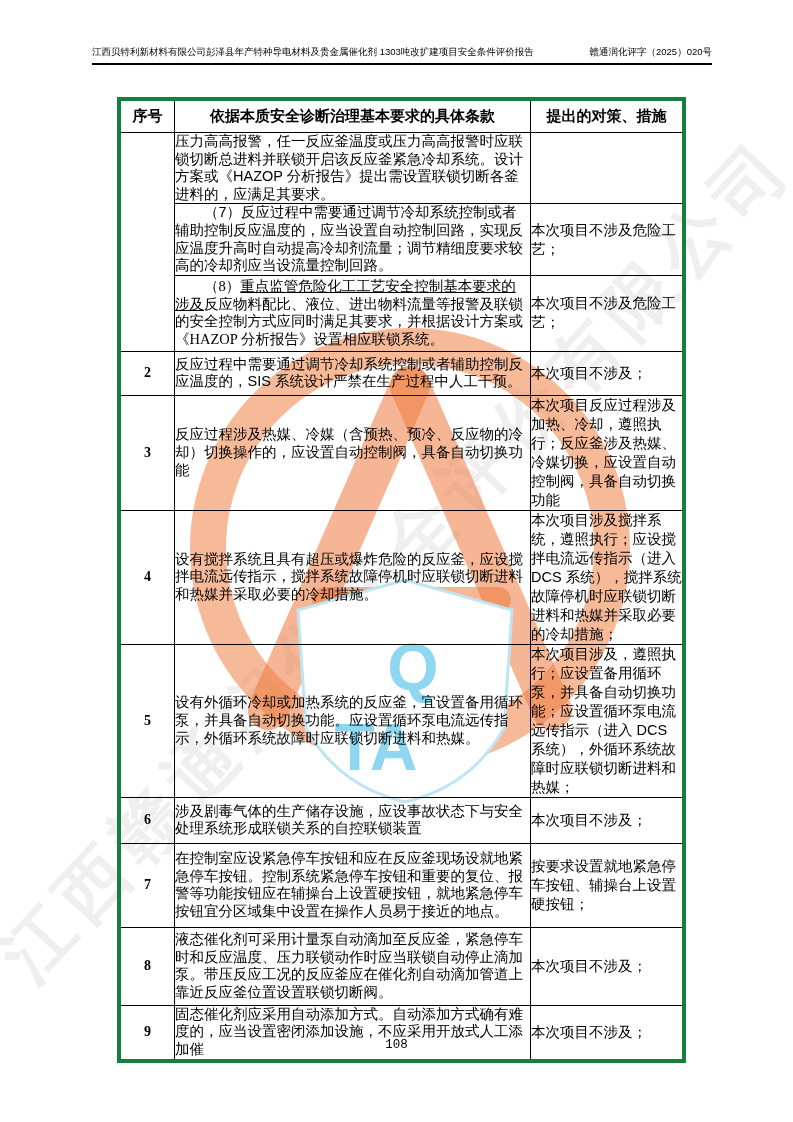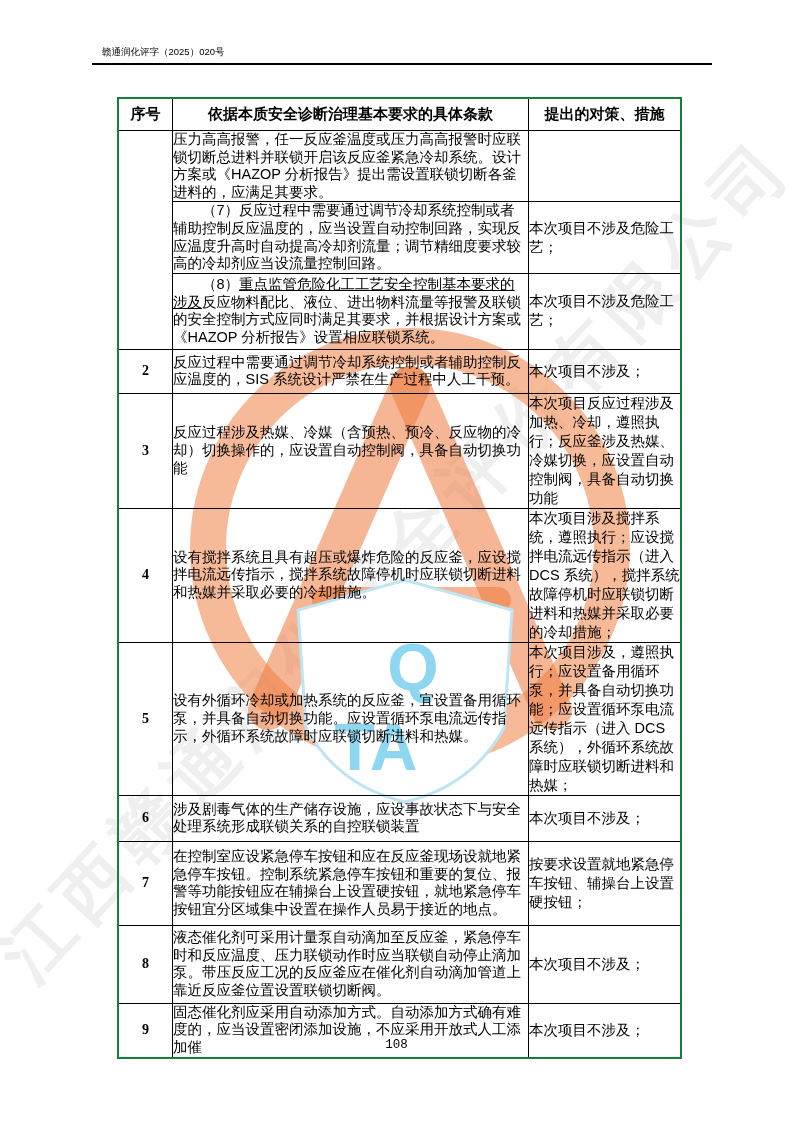--- a/index.html
+++ b/index.html
@@ -28,21 +28,21 @@
     font-size:70px;letter-spacing:10px;white-space:nowrap;
     color:rgba(125,125,125,0.12);
     z-index:1;font-weight:bold;
   }
   .wm-stamp{position:absolute;left:170px;top:308px;z-index:2;}
   
   table.req{
     position:absolute;left:117px;top:97px;
     border-collapse:collapse;table-layout:fixed;
     z-index:3;background:transparent;
-    border:2px solid #15803d;
+    border:4px solid #15803d;
   }
   table.req th,table.req td{
     border:1px solid #000;
     vertical-align:middle;
     overflow:hidden;
     padding:0;
   }
   th.h-no{width:53px;}
   th.h-clause{width:355px;}
   th.h-measure{width:151px;}
@@ -82,20 +82,21 @@
     <path d="M 155 292 L 328 292" stroke-width="26"></path>
   </g>
   <g>
     <path d="M 235 272 L 342 302 L 334 420 Q 302 478 235 494 Q 168 478 136 420 L 128 302 Z" fill="#ffffff" stroke="#bfe4f3" stroke-width="3"></path>
   </g>
   <text x="243" y="382" text-anchor="middle" font-family="Liberation Sans, sans-serif" font-weight="bold" font-size="66" fill="#8fd7f0">Q</text>
   <text x="206" y="462" text-anchor="middle" font-family="Liberation Sans, sans-serif" font-weight="bold" font-size="66" fill="#8fd7f0">TA</text>
 </svg>
 
 <div class="doc-header">
+  <span class="left">江西贝特利新材料有限公司彭泽县年产特种导电材料及贵金属催化剂 1303吨改扩建项目安全条件评价报告</span>
   <span class="right">赣通润化评字（2025）020号</span>
 </div>
 
 <table class="req">
   <colgroup>
       <col style="width:53px">
       <col style="width:355px">
       <col style="width:151px">
     </colgroup>
   <tbody>
@@ -113,21 +114,21 @@
     <td class="c-measure"></td>
   </tr>
 
   <tr style="height:71px;">
     <td class="c-clause">
       <p class="indent">（7）反应过程中需要通过调节冷却系统控制或者辅助控制反应温度的，应当设置自动控制回路，实现反应温度升高时自动提高冷却剂流量；调节精细度要求较高的冷却剂应当设流量控制回路。</p>
     </td>
     <td class="c-measure">本次项目不涉及危险工艺；</td>
   </tr>
 
-  <tr style="height:76px;">
+  <tr style="height:76px;font-family:Liberation Serif, serif;">
     <td class="c-clause">
       <p class="indent"><span>（8）</span><span class="uline">重点监管危险化工工艺安全控制基本要求的涉及</span><span>反应物料配比、液位、进出物料流量等报警及联锁的安全控制方式应同时满足其要求，并根据设计方案或《HAZOP 分析报告》设置相应联锁系统。</span></p>
     </td>
     <td class="c-measure">本次项目不涉及危险工艺；</td>
   </tr>
 
   <tr style="height:44px;">
     <td class="c-no">2</td>
     <td class="c-clause">
       <p>反应过程中需要通过调节冷却系统控制或者辅助控制反应温度的，SIS 系统设计严禁在生产过程中人工干预。</p>

